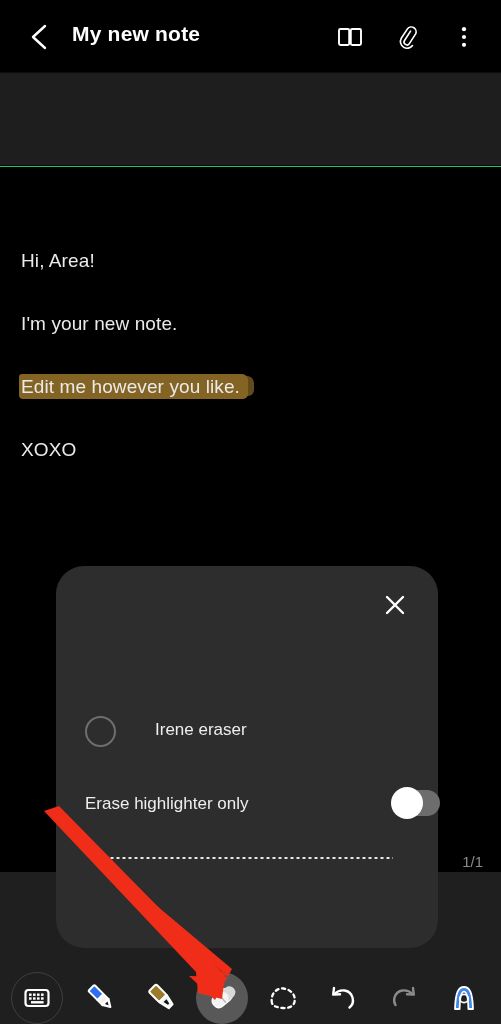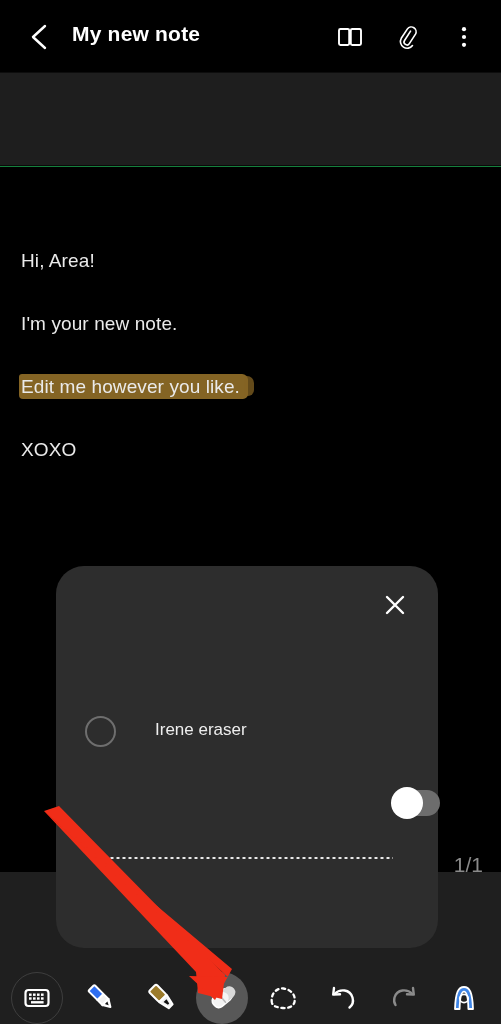--- a/index.html
+++ b/index.html
@@ -2,21 +2,21 @@
 <html><head>
 <meta charset="utf-8">
 <style>
   * { margin:0; padding:0; box-sizing:border-box; }
   html, body {
     width:501px; height:1024px;
     background:#000;
     font-family:"Liberation Sans", sans-serif;
     overflow:hidden;
   }
-  #app { position:relative; width:501px; height:1024px; background:#15803d; }
+  #app { position:relative; width:501px; height:1024px; background:#22c55e; }
 
   
   .header {
     position:absolute; left:0; top:0; width:501px; height:72px;
     background:#000;
   }
   .back-btn {
     position:absolute; left:24px; top:22px; width:32px; height:30px;
   }
   .back-btn svg { display:block; }
@@ -60,21 +60,21 @@
     border-radius:3px 6px 5px 4px;
     opacity:.95;
   }
   .hl-stroke:after{
     content:""; position:absolute; right:-6px; top:2px;
     width:10px; height:20px; background:#8c6a26;
     border-radius:0 7px 6px 0; opacity:.75;
   }
   .page-indicator {
     position:absolute; right:18px; top:686px;
-    font-size:21px; color:#8a8a8a;
+    font-size:15px; color:#8a8a8a;
   }
 
   
   .lower-bg {
     position:absolute; left:0; top:872px; width:501px; height:152px;
     background:#1f1f1f;
   }
 
   
   .dialog {
@@ -215,20 +215,21 @@
       </svg>
     </div>
 
 
     <div class="radio-row" id="radio-area">
       <div class="radio-mark"></div>
       <div class="radio-label">Irene eraser</div>
     </div>
 
     <div class="toggle-row">
+      <div class="toggle-label">Erase highlighter only</div>
       <div class="toggle">
         <div class="knob"></div>
       </div>
     </div>
 
     <div class="divider"></div>
 
   </div>
 
   <div class="toolbar">

